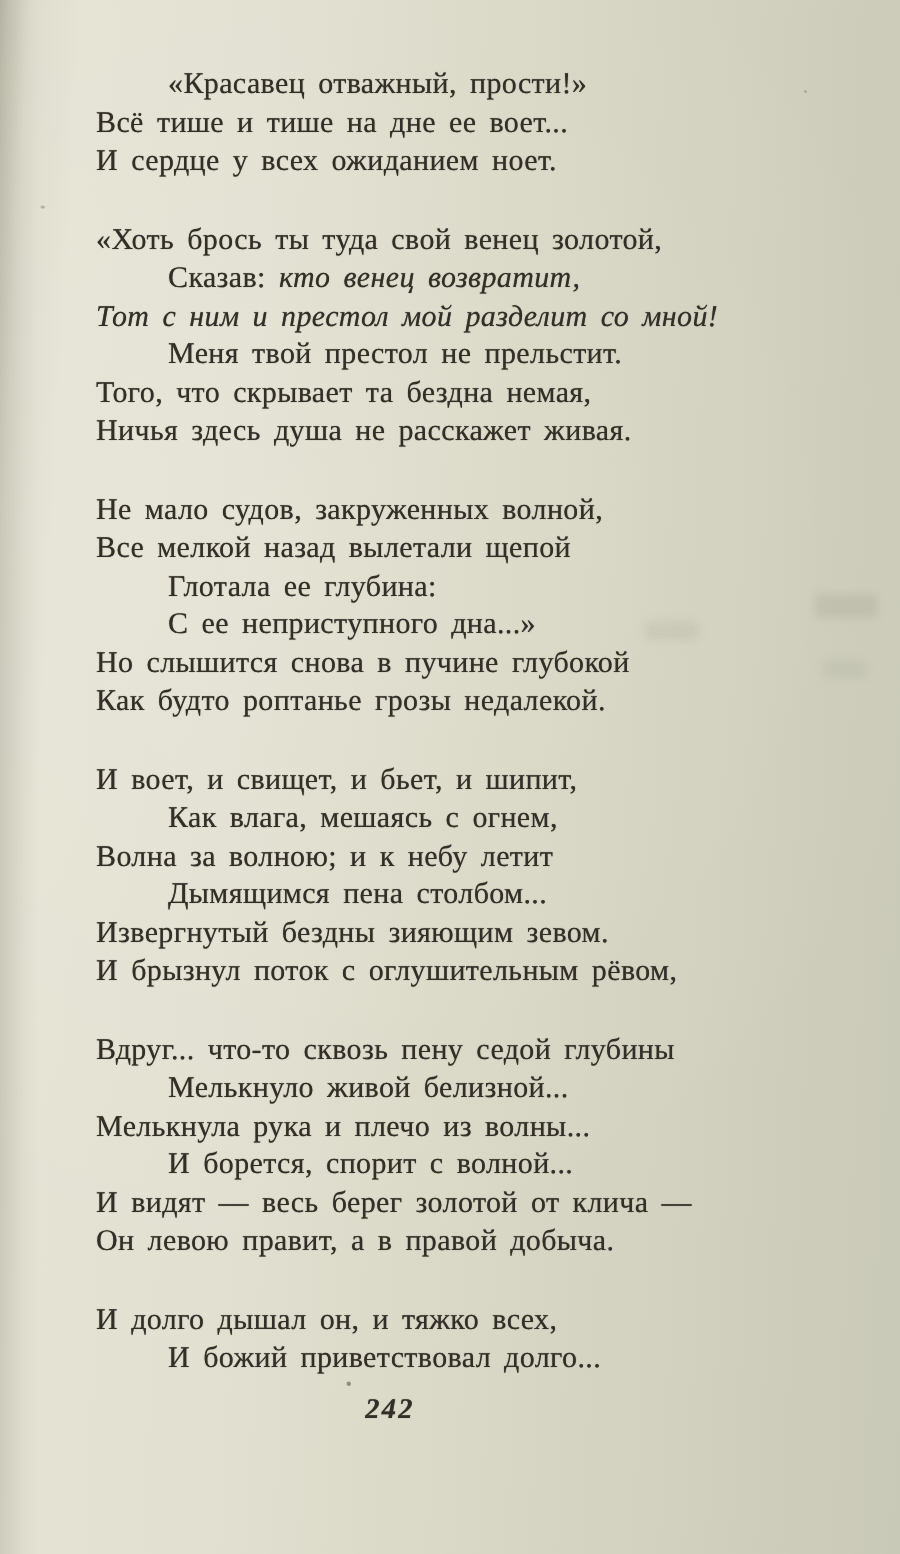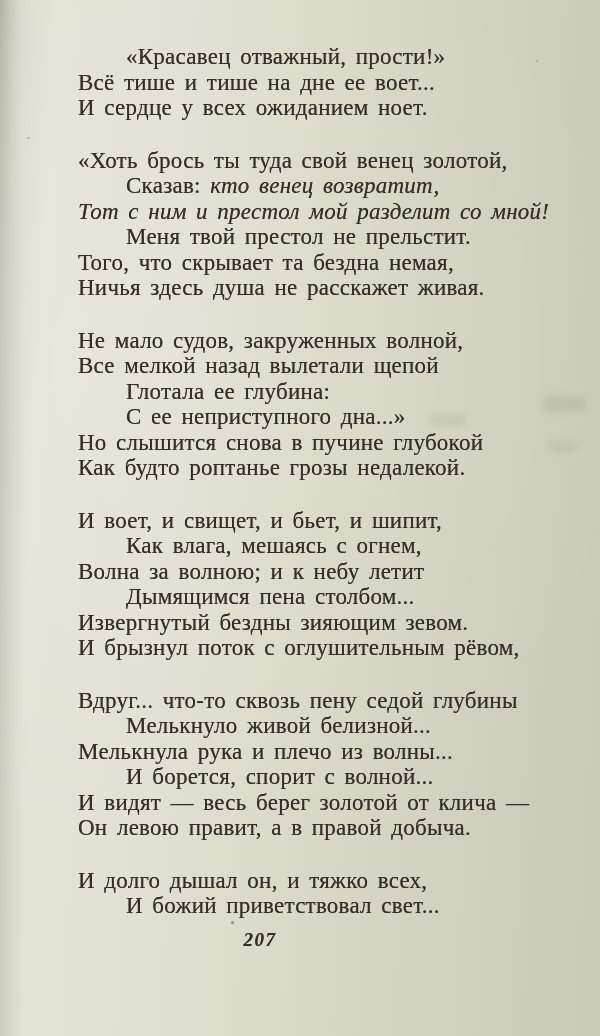--- a/index.html
+++ b/index.html
@@ -24,24 +24,24 @@
   }
   .gutter {
     position: absolute;
     left: 0; top: 0;
     width: 26px; height: 100%;
     background: linear-gradient(90deg, rgba(110,112,96,0.20), rgba(110,112,96,0.06) 60%, rgba(110,112,96,0) 100%);
     pointer-events: none;
   }
   .poem {
     position: absolute;
-    left: 78px;
+    left: 64px;
     top: 44px;
     width: 480px;
-    font-size: 23px;
+    font-size: 20px;
     text-shadow: 0 0 0.6px rgba(51,47,40,0.75);
   }
   .stanza { margin: 0 0 27px 0; }
   .line {
     height: 25.5px;
     line-height: 25.5px;
     white-space: nowrap;
     letter-spacing: 0.25px;
     word-spacing: 3.5px;
   }
@@ -118,25 +118,25 @@
       <div class="stanza">
         <div class="line"><span>Вдруг... что-то сквозь пену седой глубины</span></div>
         <div class="line indent"><span>Мелькнуло живой белизной...</span></div>
         <div class="line"><span>Мелькнула рука и плечо из волны...</span></div>
         <div class="line indent"><span>И борется, спорит с волной...</span></div>
         <div class="line"><span>И видят — весь берег золотой от клича —</span></div>
         <div class="line"><span>Он левою правит, а в правой добыча.</span></div>
       </div>
       <div class="stanza">
         <div class="line"><span>И долго дышал он, и тяжко всех,</span></div>
-        <div class="line indent"><span>И божий приветствовал свет...</span></div>
+        <div class="line indent"><span>И божий приветствовал долго...</span></div>
       </div>
     </div>
 
-  <div class="page-number">207</div>
+  <div class="page-number">242</div>
 
   <div class="artifact a1"></div>
   <div class="artifact a2"></div>
   <div class="artifact a3"></div>
   <div class="speck s1"></div>
   <div class="speck s2"></div>
   <div class="speck s3"></div>
 </div>
 
 </body></html>

